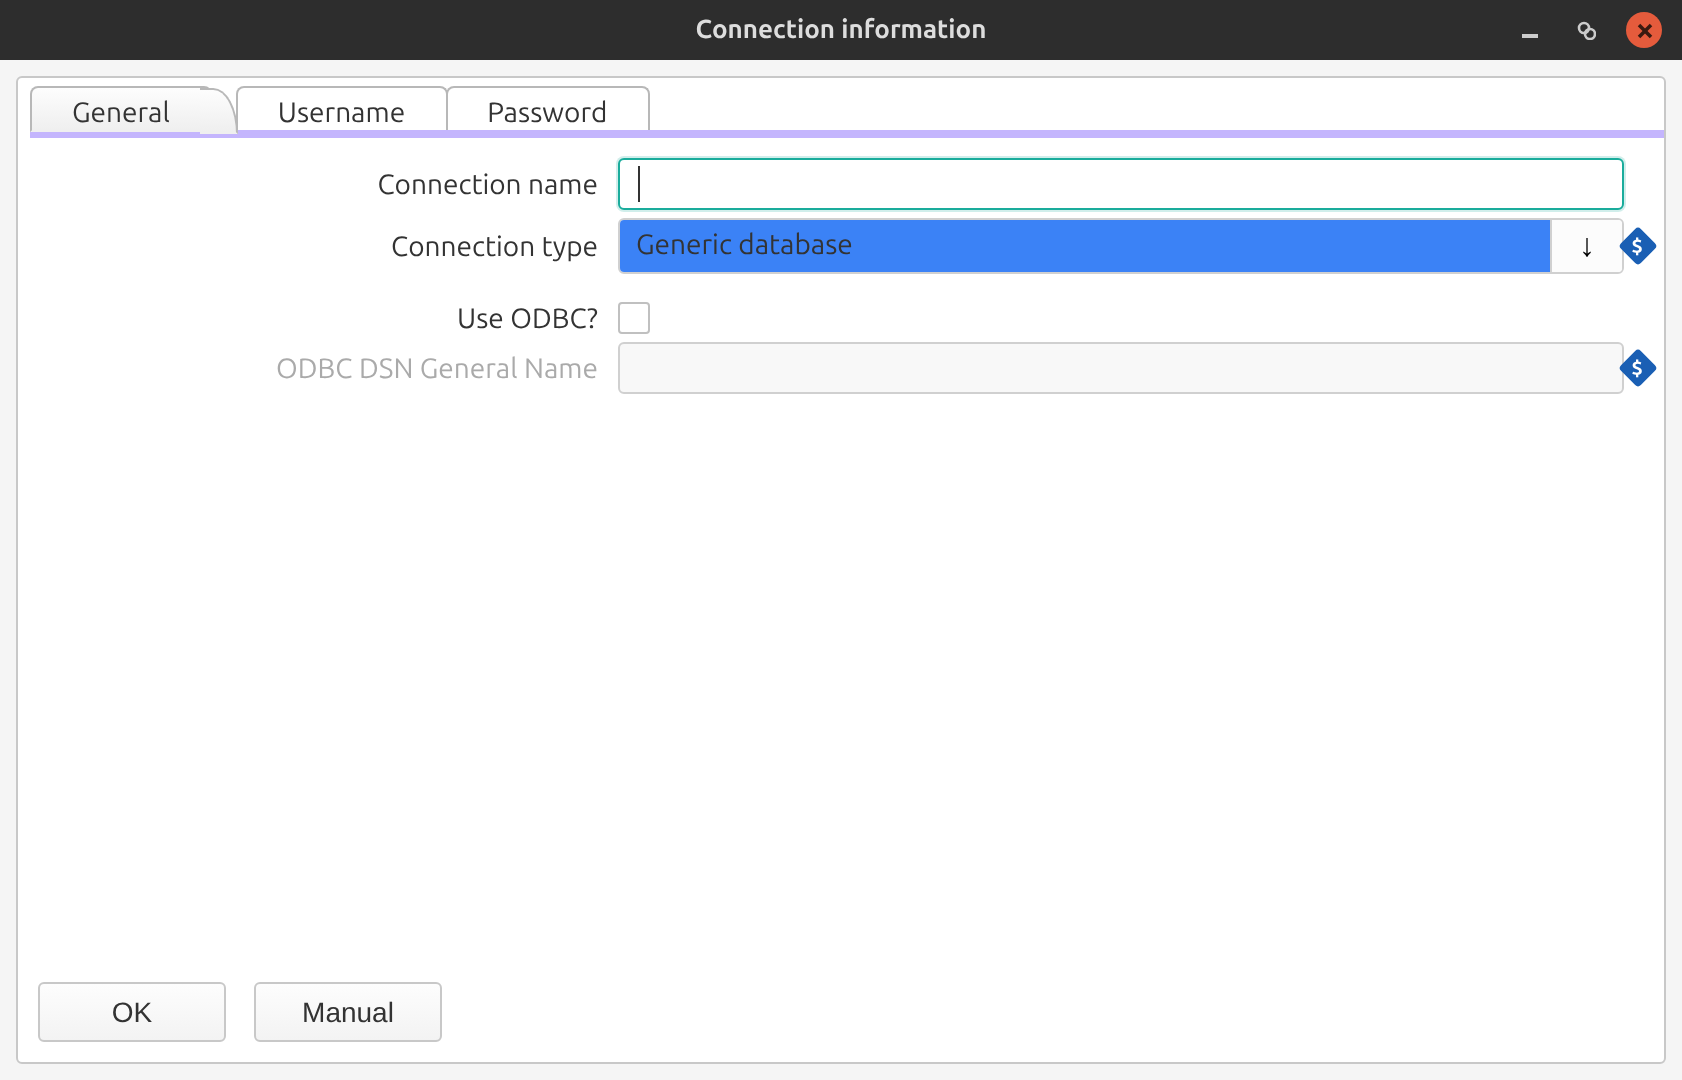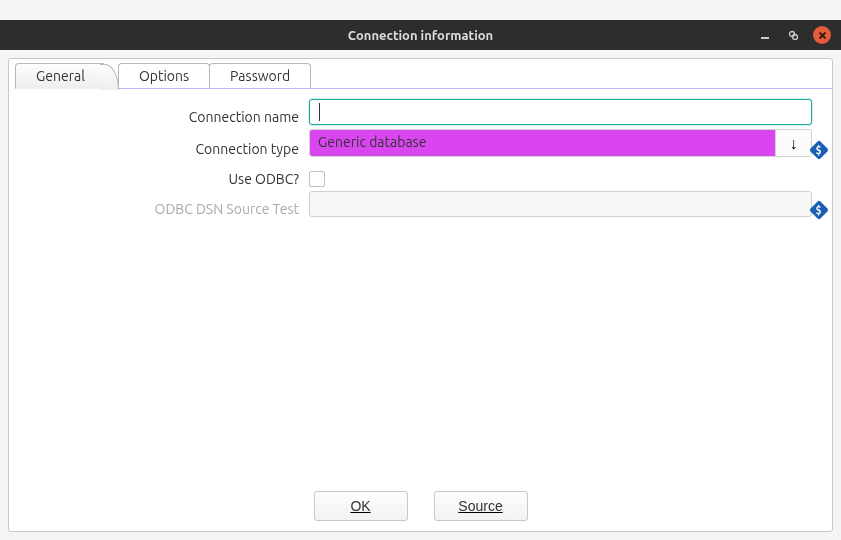--- a/index.html
+++ b/index.html
@@ -25,21 +25,20 @@
     .titlebar {
       background: #2d2d2d;
       color: #ddd;
       height: 30px;
       display: flex;
       align-items: center;
       justify-content: center;
       position: relative;
       font-weight: 600;
       font-size: 13px;
-      margin-top: 20px;
     }
     .titlebar-controls {
       position: absolute;
       right: 10px;
       display: flex;
       align-items: center;
       gap: 12px;
     }
     .tb-btn {
       width: 16px;
@@ -72,21 +71,21 @@
       display: flex;
       flex-direction: column;
       overflow: hidden;
     }
     .tabs {
       display: flex;
       height: 26px;
       margin-top: 4px;
       margin-left: 6px;
       position: relative;
-      border-bottom: 1px solid #c4b5fd;
+      border-bottom: 4px solid #c4b5fd;
     }
     .tab {
       padding: 4px 20px;
       border: 1px solid #b8b8b8;
       border-bottom: none;
       background: #fff;
       margin-right: 0px;
       cursor: pointer;
       color: #333;
       position: relative;
@@ -118,21 +117,21 @@
     }
     .tab:nth-child(2) {
       margin-left: 12px;
     }
     .form-area {
       flex: 1;
       padding: 10px 20px 10px 10px;
     }
     .form-row {
       display: flex;
-      align-items: flex-end;
+      align-items: center;
       margin-bottom: 4px;
       position: relative;
     }
     .form-label {
       width: 290px;
       text-align: right;
       padding-right: 10px;
       color: #333;
       font-size: 14px;
     }
@@ -162,21 +161,21 @@
       flex: 1;
       display: flex;
       border: 1px solid #d0d0d0;
       border-radius: 3px;
       height: 28px;
       overflow: hidden;
     }
     .combo-text {
       flex: 1;
       padding: 4px 8px;
-      background: #d946ef;
+      background: #3b82f6;
       color: #333;
     }
     .combo-btn {
       width: 36px;
       border-left: 1px solid #d0d0d0;
       display: flex;
       align-items: center;
       justify-content: center;
       background: #fcfcfc;
       cursor: pointer;
@@ -220,25 +219,23 @@
       height: 10px;
     }
     .gap-large {
       height: 110px;
     }
     .gap-med {
       height: 22px;
     }
     .button-bar {
       display: flex;
-      justify-content: center;
-      gap: 26px;
+      gap: 14px;
       padding: 10px;
       border-top: none;
-      text-decoration: underline;
     }
     .dlg-btn {
       min-width: 94px;
       height: 30px;
       border: 1px solid #c8c8c8;
       border-radius: 3px;
       background: linear-gradient(to bottom, #fdfdfd, #f3f3f3);
       cursor: pointer;
       font-size: 14px;
       color: #333;
@@ -275,21 +272,21 @@
             <line x1="1.5" y1="1.5" x2="7.5" y2="7.5" stroke="#3a1a10" stroke-width="1.8"></line>
             <line x1="7.5" y1="1.5" x2="1.5" y2="7.5" stroke="#3a1a10" stroke-width="1.8"></line>
           </svg>
       </div>
     </div>
   </div>
 
   <div class="content">
     <div class="tabs">
       <div class="tab active">General</div>
-      <div class="tab">Options</div>
+      <div class="tab">Username</div>
       <div class="tab">Password</div>
     </div>
 
     <div class="form-area">
 
       <div class="form-row">
         <label class="form-label">Connection name</label>
         <div class="form-input focused" style="display:flex;align-items:center;">
           <span class="cursor"></span>
           <span></span>
@@ -310,35 +307,35 @@
       <div class="gap"></div>
 
       <div class="form-row">
         <label class="form-label">Use ODBC?</label>
         <div class="checkbox-wrap">
           <div class="checkbox"></div>
         </div>
       </div>
 
       <div class="form-row">
-        <label class="form-label disabled">ODBC DSN Source Test</label>
+        <label class="form-label disabled">ODBC DSN General Name</label>
         <input class="form-input" disabled="" value="" style="">
         <div class="var-badge"></div>
       </div>
 
       <div class="gap"></div>
 
 
       <div class="gap-large"></div>
 
 
 
       <div class="gap-med"></div>
 
 
     </div>
 
     <div class="button-bar">
       <button class="dlg-btn">OK</button>
-      <button class="dlg-btn">Source</button>
+      <button class="dlg-btn">Manual</button>
     </div>
   </div>
 </div>
 
 </body></html>

